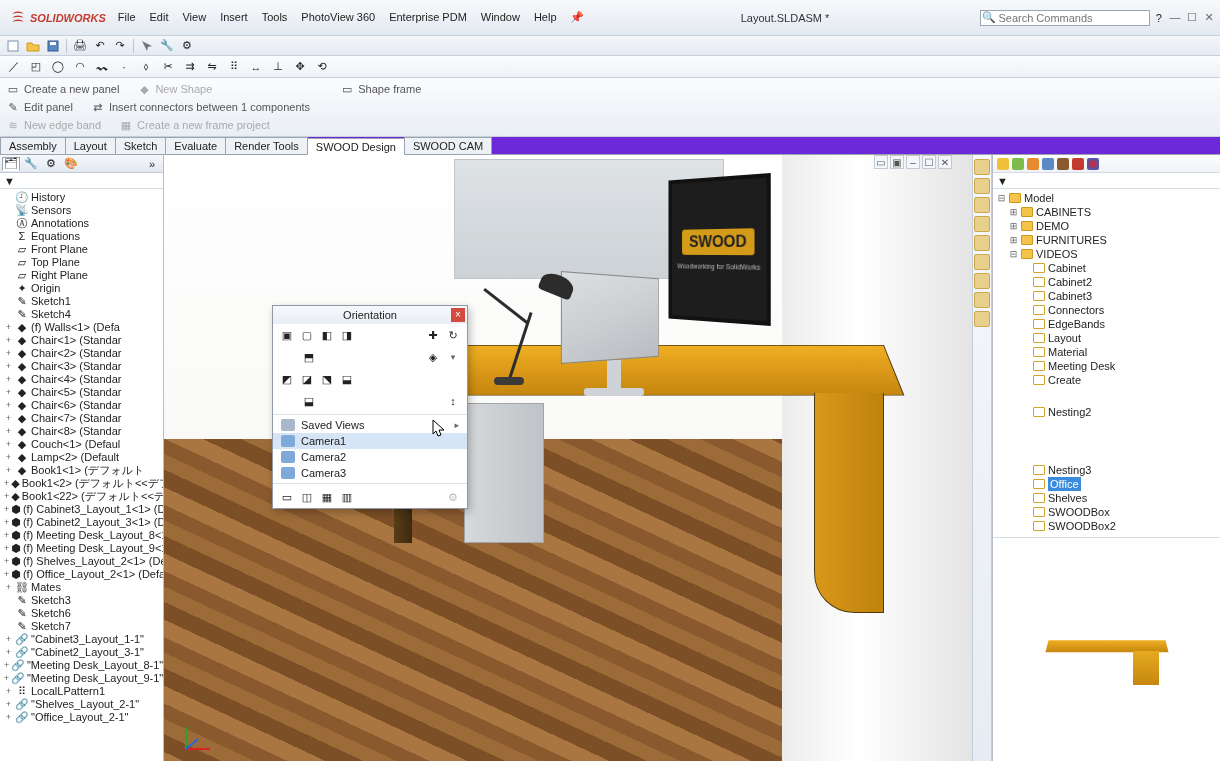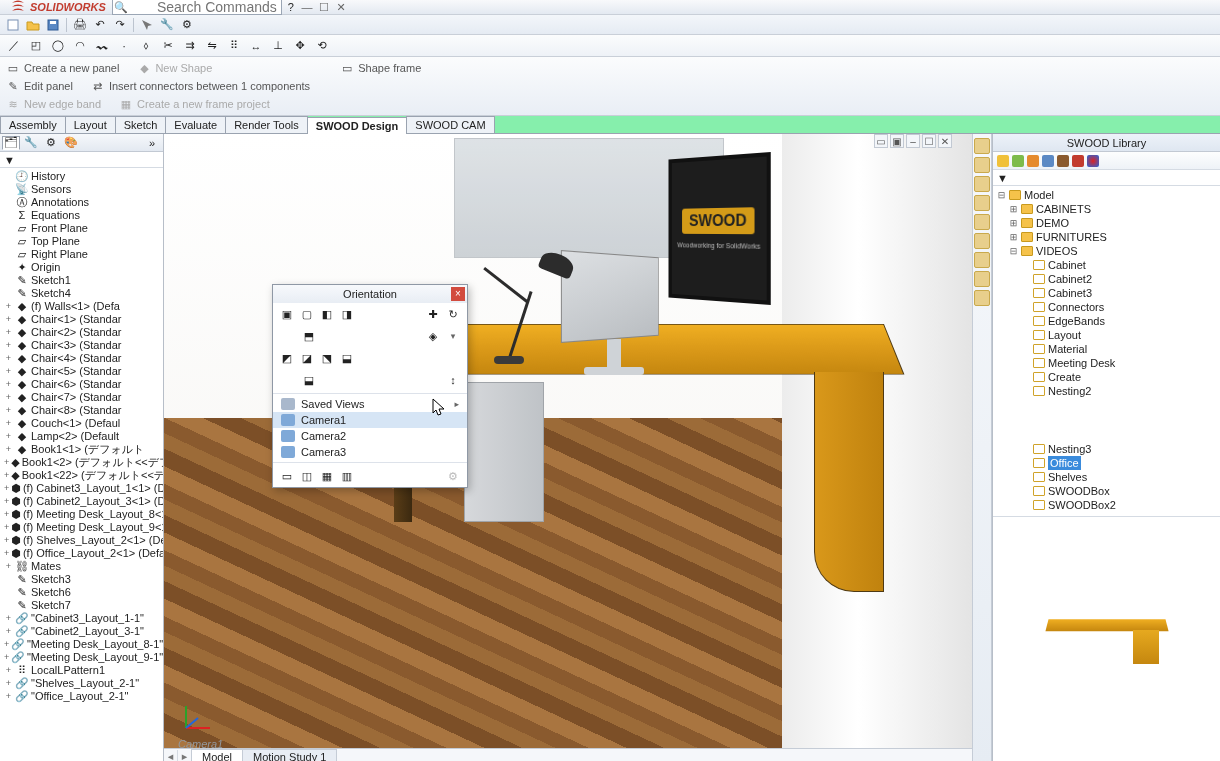--- a/index.html
+++ b/index.html
@@ -1,44 +1,44 @@
 <!DOCTYPE html>
 <html><head>
 <meta charset="utf-8">
 <style>
   * { box-sizing: border-box; font-family: "Segoe UI", Tahoma, sans-serif; }
   body { margin:0; width:1220px; height:761px; background:#e9eff5; overflow:hidden; font-size:11px; color:#222; }
   
-  .titlebar { height:15px; background:linear-gradient(#f8f9fb,#e3e9f1); display:flex; align-items:center; padding:0 4px; border-bottom:1px solid #c9cfd8; }
+  .titlebar { height:36px; background:linear-gradient(#f8f9fb,#e3e9f1); display:flex; align-items:center; padding:0 4px; border-bottom:1px solid #c9cfd8; }
   .sw-logo { display:flex; align-items:center; gap:4px; font-weight:bold; font-style:italic; color:#c23b2e; padding:0 6px;}
   .sw-logo svg { width:16px; height:16px; }
   .menubar { display:flex; gap:2px; }
   .menubar div { padding:2px 6px; cursor:default; }
   .title-doc { flex:1; text-align:center; color:#333; }
   .title-right { display:flex; align-items:center; gap:6px; }
   .searchbox { width:170px; height:16px; border:1px solid #9ba6b5; background:#fff; display:flex; align-items:center; padding:0 2px;}
-  .searchbox input { border:none; outline:none; width:100%; font-size:14px; background:transparent; color:#888;text-align:right;}
+  .searchbox input { border:none; outline:none; width:100%; font-size:11px; background:transparent; color:#888;}
   .win-btns span { display:inline-block; width:14px; text-align:center; color:#666;}
   
   .qa-row { height:20px; background:linear-gradient(#f3f6fa,#e5ebf3); display:flex; align-items:center; gap:2px; padding:0 4px; border-bottom:1px solid #c9cfd8;}
   .qa-row .ico { width:18px; height:16px; display:flex; align-items:center; justify-content:center; border:1px solid transparent; }
   .qa-row .sep { width:1px; height:14px; background:#bcc4cf; margin:0 2px;}
   
   .cmd-strip { height:22px; background:linear-gradient(#fbfcfd,#eef2f7); display:flex; align-items:center; gap:6px; padding:0 6px; border-bottom:1px solid #c9cfd8;}
   .cmd-strip .ico { width:16px; height:16px; display:flex; align-items:center; justify-content:center;}
   
   .swood-bar { background:linear-gradient(#fbfcfd,#e9eef5); border-bottom:1px solid #c9cfd8; padding:2px 6px;}
   .swood-row { height:18px; display:flex; align-items:center; gap:18px;}
   .swood-item { display:flex; align-items:center; gap:4px; color:#555;}
   .swood-item.dim { color:#aaa;}
   .swood-item .ico { width:14px; height:14px; display:flex; align-items:center; justify-content:center;}
   
-  .tab-row { height:18px; background:#86efac; display:flex; align-items:flex-end; border-bottom:1px solid #9aa3b0;}
+  .tab-row { height:18px; background:#6d28d9; display:flex; align-items:flex-end; border-bottom:1px solid #9aa3b0;}
   .tab { padding:2px 8px; border:1px solid #9aa3b0; border-bottom:none; margin-right:-1px; background:#eef2f7; font-size:11px;}
-  .tab.active { background:#fff; position:relative; top:1px; font-weight:bold;}
+  .tab.active { background:#fff; position:relative; top:1px; font-weight:normal;}
   
   .workspace { display:flex; height:630px; }
   
   .left-panel { width:164px; background:#fff; border-right:1px solid #b7bec8; display:flex; flex-direction:column;}
   .lp-tabs { height:18px; background:linear-gradient(#f6f8fb,#e3e9f1); display:flex; align-items:center; gap:2px; padding:0 2px; border-bottom:1px solid #c2c9d3;}
   .lp-tabs .ico { width:18px; height:14px; display:flex; align-items:center; justify-content:center; border:1px solid transparent;}
   .lp-tabs .ico.active { background:#fff; border:1px solid #9aa3b0; border-bottom-color:#fff;}
   .lp-filter { height:16px; border-bottom:1px solid #d5dbe3; display:flex; align-items:center; padding:0 4px;}
   .tree { flex:1; overflow:hidden; font-size:11px; line-height:13px; padding-top:2px;}
   .tree .node { display:flex; align-items:center; gap:2px; padding-left:4px; white-space:nowrap; overflow:hidden; text-overflow:ellipsis;}
@@ -126,20 +126,33 @@
 </head>
 <body>
 
 <div class="titlebar">
   <div class="sw-logo">
     <svg viewBox="0 0 24 24">
         <path fill="#c23b2e" d="M3 6c5-5 13-5 18 0-5-2-13-2-18 0zm0 6c5-5 13-5 18 0-5-2-13-2-18 0zm0 6c5-5 13-5 18 0-5-2-13-2-18 0z"></path>
       </svg>
     <span>SOLIDWORKS</span>
   </div>
+  <div class="menubar">
+    <div>File</div>
+    <div>Edit</div>
+    <div>View</div>
+    <div>Insert</div>
+    <div>Tools</div>
+    <div>PhotoView 360</div>
+    <div>Enterprise PDM</div>
+    <div>Window</div>
+    <div>Help</div>
+    <div class="ico">📌</div>
+  </div>
+  <div class="title-doc">Layout.SLDASM *</div>
   <div class="title-right">
     <div class="searchbox">
       <span>🔍</span>
       <input placeholder="Search Commands" style="">
     </div>
     <span>?</span>
     <div class="win-btns">
       <span>—</span>
       <span>☐</span>
       <span>✕</span>
@@ -599,21 +612,20 @@
     <div class="ico"></div>
     <div class="ico"></div>
     <div class="ico"></div>
     <div class="ico"></div>
     <div class="ico"></div>
     <div class="ico"></div>
     <div class="ico"></div>
   </div>
 
   <div class="lib-panel">
-    <div class="lib-title">SWOOD Library</div>
     <div class="lib-tools">
       <span class="dot" style="background:#f0c13a"></span>
       <span class="dot" style="background:#7dbb4b"></span>
       <span class="dot" style="background:#e58b2e"></span>
       <span class="dot" style="background:#5b89c4"></span>
       <span class="dot" style="background:#8a5a2e"></span>
       <span class="dot" style="background:#c23b2e"></span>
       <span class="dot" style="background:radial-gradient(circle,#d22,#26d)"></span>
     </div>
     <div class="lib-filter">
@@ -683,21 +695,21 @@
         <div class="n" style="padding-left: 24px;">
           <span class="exp"></span>
                <span class="file"></span>
                <span class="lbl">Meeting Desk</span>
         </div>
         <div class="n" style="padding-left: 24px;">
           <span class="exp"></span>
                <span class="file"></span>
                <span class="lbl">Create</span>
         </div>
-        <div class="n" style="padding-left: 24px;">
+        <div class="n" style="padding-left: 24px; margin-top: 18px;">
           <span class="exp"></span>
                <span class="file"></span>
                <span class="lbl">Nesting2</span>
         </div>
         <div class="n" style="padding-left: 24px; margin-top: 44px;">
           <span class="exp"></span>
                <span class="file"></span>
                <span class="lbl">Nesting3</span>
         </div>
         <div class="n sel" style="padding-left: 24px;">

